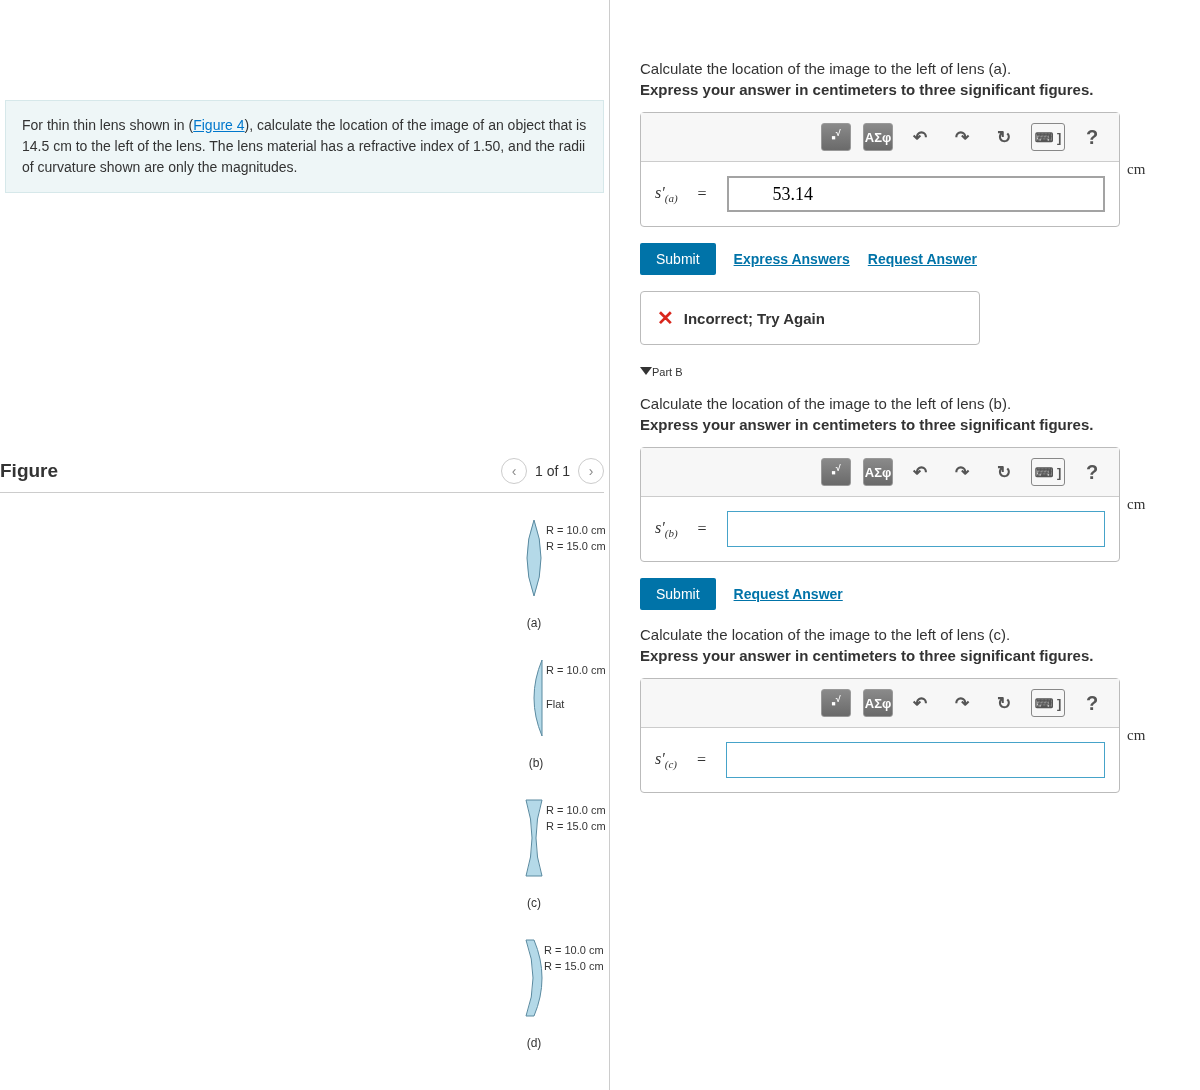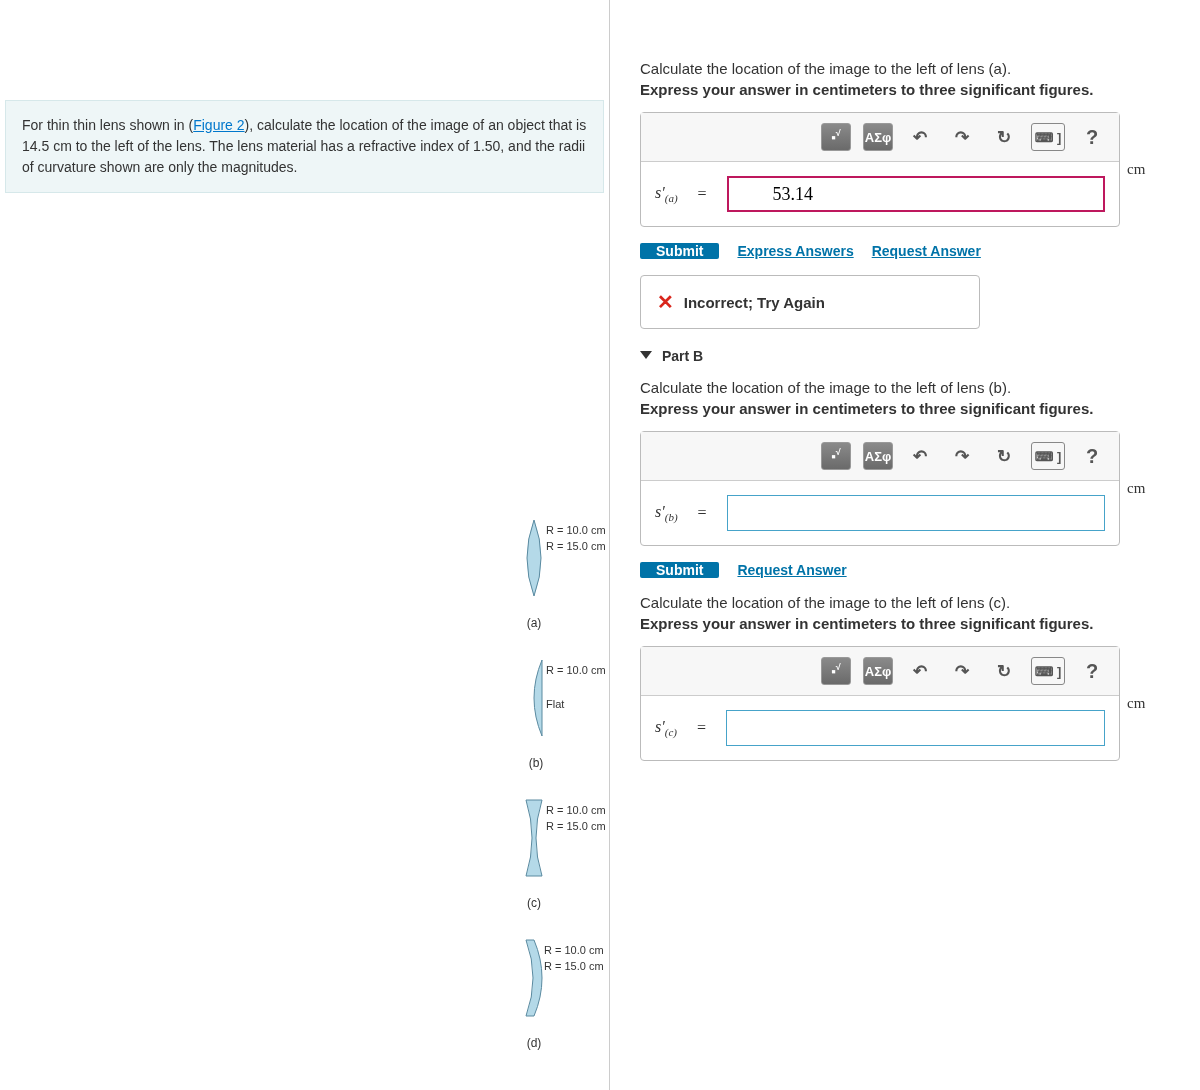--- a/index.html
+++ b/index.html
@@ -13,55 +13,63 @@
 .figure-head { display: flex; align-items: center; justify-content: space-between; padding: 8px 0; border-bottom: 1px solid #ccc; }
 .figure-title { font-size: 19px; font-weight: bold; }
 .pager { display: flex; align-items: center; gap: 8px; }
 .pager-btn { width: 26px; height: 26px; border: 1px solid #ccc; border-radius: 50%; background: #fff; display: flex; align-items: center; justify-content: center; color: #888; cursor: pointer; font-size: 14px; }
 .pager-label { font-size: 14px; }
 .lens-row { display: flex; gap: 28px; padding: 25px 50px 10px 100px; align-items: flex-end; flex-direction: column; }
 .lens-col { text-align: center; font-size: 11px; position: relative; }
 .lens-svg { display: block; }
 .lens-label { margin-top: 18px; font-size: 12px; }
 .lens-r { position: absolute; font-size: 11px; white-space: nowrap; }
-.part-header { display: flex; align-items: center; gap: 10px; font-weight: bold; font-size: 14px; margin: 18px 0 8px 0; }
+.part-header { display: flex; align-items: center; gap: 0; font-weight: normal; font-size: 11px; margin: 18px 0 8px 0; }
 .part-header .tri { border: 6px solid transparent; border-top: 8px solid #333; width: 0; height: 0; margin-top: 4px; }
 .prompt { font-size: 15px; margin: 14px 0 4px 0; }
 .prompt-sub { font-size: 15px; font-weight: bold; margin-bottom: 14px; }
 .answer-box { border: 1px solid #bbb; border-radius: 4px; padding: 0; background: #fff; width: 480px; }
 .toolbar { background: #f7f7f7; border-bottom: 1px solid #ccc; padding: 10px 12px; display: flex; align-items: center; gap: 12px; justify-content: flex-end; }
 .toolbtn { width: 30px; height: 28px; border: 1px solid #999; border-radius: 3px; background: linear-gradient(#8a8a8a,#6a6a6a); color: #fff; display: flex; align-items: center; justify-content: center; font-size: 13px; font-weight: bold; }
 .toolbtn.light { background: #f7f7f7; border: none; color: #555; font-size: 17px; }
 .toolbtn.box { background: #f7f7f7; border: 1px solid #888; color: #555; width: 34px; }
 .toolbtn.sq { background: linear-gradient(#8a8a8a,#6a6a6a); }
 .inputrow { display: flex; align-items: center; padding: 14px; gap: 20px; }
 .var { font-size: 16px; font-style: italic; font-family: 'Times New Roman', serif; }
 .var sub { font-size: 11px; }
 .eq { font-family: 'Times New Roman', serif; font-size: 16px; }
 .answer-input { flex: 1; border: 1px solid #46a3c9; padding: 6px 10px; font-size: 18px; font-family: 'Times New Roman', serif; height: 36px; }
-.answer-input.teal { border: 2px solid #be185d; padding-left: 44px; }
+.answer-input.teal { border: 2px solid #a3a3a3; padding-left: 44px; }
 .unit { font-family: 'Times New Roman', serif; font-size: 15px; margin-left: 7px; }
 .btnrow { display: flex; align-items: center; gap: 18px; margin: 16px 0; }
-.submit { background: #0073a8; color: #fff; border: none; padding: 0 16px; font-size: 14px; font-weight: bold; border-radius: 2px; cursor: pointer; }
+.submit { background: #0073a8; color: #fff; border: none; padding: 8px 16px; font-size: 14px; font-weight: normal; border-radius: 2px; cursor: pointer; }
 .link { color: #0073a8; text-decoration: underline; font-weight: bold; font-size: 14px; cursor: pointer; }
 .feedback { border: 1px solid #bbb; border-radius: 4px; padding: 14px 16px; display: flex; align-items: center; gap: 10px; width: 340px; margin-bottom: 10px; }
 .feedback .x { color: #d9261c; font-size: 20px; font-weight: bold; }
 .feedback .msg { font-weight: bold; font-size: 15px; }
 .answer-wrap { display: flex; align-items: center; }
 </style>
 </head>
 <body>
 
 <div class="wrap">
   <div class="left">
     <div class="intro">
-      <span>For thin thin lens shown in (</span><a href="#">Figure 2</a><span>), calculate the location of the image of an object that is 14.5 cm to the left of the lens. The lens material has a refractive index of 1.50, and the radii of curvature shown are only the magnitudes.</span>
+      <span>For thin thin lens shown in (</span><a href="#">Figure 4</a><span>), calculate the location of the image of an object that is 14.5 cm to the left of the lens. The lens material has a refractive index of 1.50, and the radii of curvature shown are only the magnitudes.</span>
     </div>
 
     <div class="figure-section">
+      <div class="figure-head">
+        <div class="figure-title">Figure</div>
+        <div class="pager">
+          <div class="pager-btn">‹</div>
+          <div class="pager-label">1 of 1</div>
+          <div class="pager-btn">›</div>
+        </div>
+      </div>
       <div class="lens-row">
         <div class="lens-col">
           <svg class="lens-svg" width="40" height="80">
               <path d="M20 2 Q6 40 20 78 Q34 40 20 2 Z" fill="#b4d9e8" stroke="#5a8aa0"></path>
             </svg>
           <div class="lens-r" style="top:6px;left:32px">R = 10.0 cm</div>
           <div class="lens-r" style="top:22px;left:32px">R = 15.0 cm</div>
           <div class="lens-label">(a)</div>
         </div>
         <div class="lens-col">

